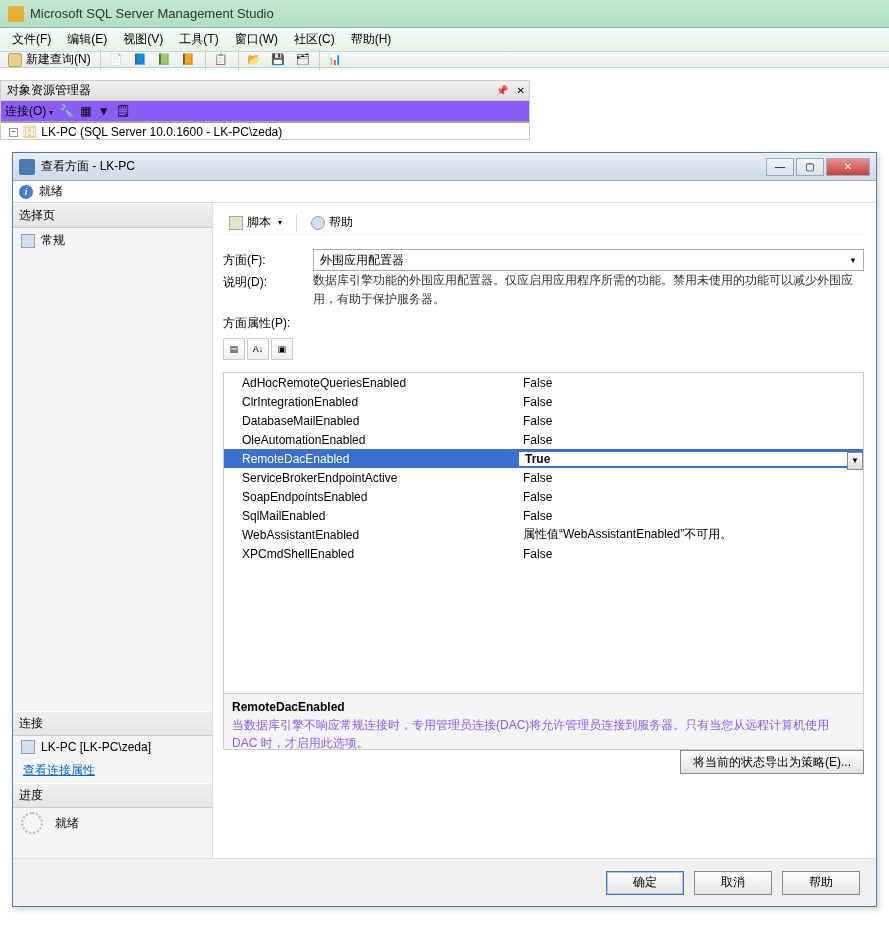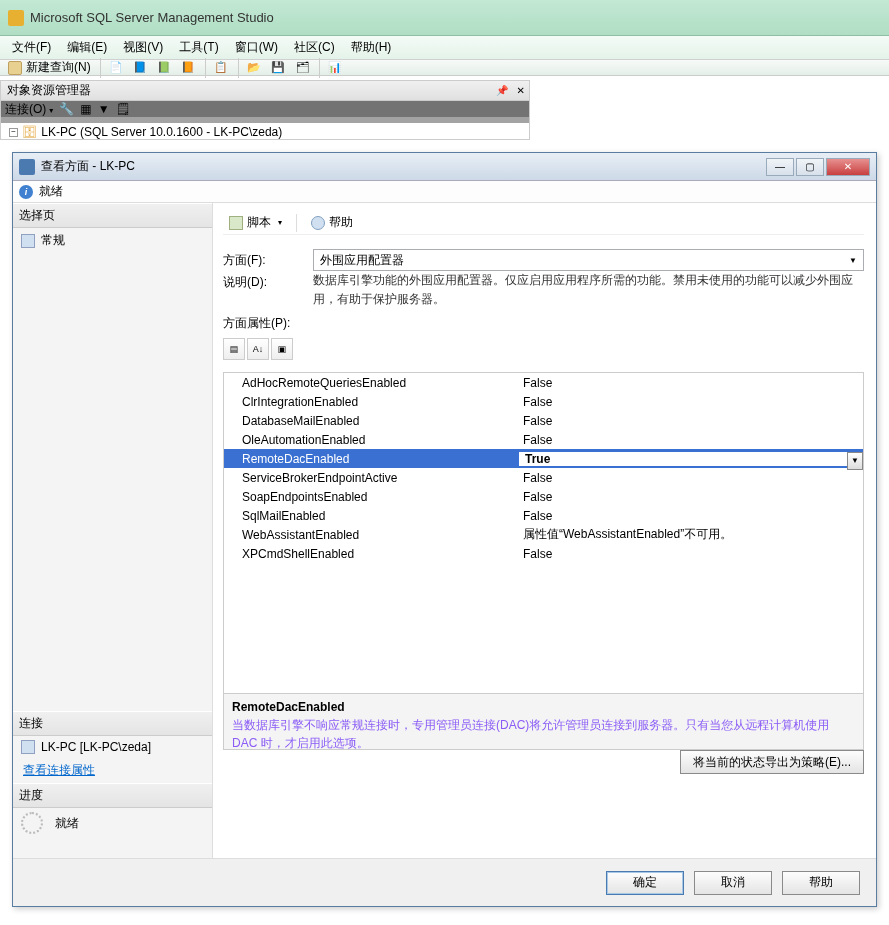--- a/index.html
+++ b/index.html
@@ -1,39 +1,39 @@
 <!DOCTYPE html>
 <html><head>
 <meta charset="utf-8">
 <style>
 * { box-sizing: border-box; margin: 0; padding: 0; font-family: "Microsoft YaHei", "Segoe UI", Tahoma, sans-serif; font-size: 12px; }
 body { background: #fff; width: 889px; height: 925px; overflow: hidden; position: relative; }
 
 
-.main-titlebar { height: 36px; background: linear-gradient(#c3e8d4, #b0dec4); display: flex; align-items: center; padding: 8px 8px; border-bottom: 1px solid #8fbfa3; }
+.main-titlebar { height: 28px; background: linear-gradient(#c3e8d4, #b0dec4); display: flex; align-items: center; padding: 8px 8px; border-bottom: 1px solid #8fbfa3; }
 .main-titlebar .title { color: #333; font-size: 13px; }
 .app-icon { width: 16px; height: 16px; background: #e8b030; border-radius: 2px; margin-right: 6px; display: inline-block; }
 
 
 .menubar { height: 24px; background: linear-gradient(#f5fbf7, #e4f3ea); display: flex; align-items: center; padding: 0 4px; border-bottom: 1px solid #d0d0d0; }
 .menubar .menu-item { padding: 2px 8px; cursor: default; }
 
 
 .toolbar { height: 16px; background: linear-gradient(#f7faf8, #e4efe8); display: flex; align-items: center; padding: 0 4px; border-bottom: 1px solid #ccc; gap: 2px; }
 .toolbar .tbtn { width: 22px; height: 22px; display: flex; align-items: center; justify-content: center; cursor: default; font-size: 11px; }
 .toolbar .sep { width: 1px; height: 20px; background: #ccc; margin: 0 3px; }
 .toolbar .tlabel { padding: 0 4px; cursor: default; display: flex; align-items: center; gap: 4px; }
 .tlabel-icon { width: 14px; height: 14px; background: #e8d090; border: 1px solid #c0a060; border-radius: 2px; display: inline-block; }
 
 
 .obj-explorer { position: absolute; top: 80px; left: 0; width: 530px; height: 60px; border: 1px solid #ccc; }
 .obj-header { height: 20px; background: linear-gradient(#f0f0f0, #e0e0e0); display: flex; align-items: center; padding: 0 6px; border-bottom: 1px solid #ccc; position: relative; }
 .obj-header .pin { position: absolute; right: 20px; font-size: 10px; }
 .obj-header .close { position: absolute; right: 4px; font-size: 10px; }
-.obj-toolbar { height: 22px; background: #737373; display: flex; align-items: center; padding: 0 4px; gap: 6px; border-bottom: 6px solid #a3a3a3; }
+.obj-toolbar { height: 22px; background: #8b5cf6; display: flex; align-items: center; padding: 0 4px; gap: 6px; border-bottom: 2px solid #a3a3a3; }
 .obj-tree { padding: 2px 8px; display: flex; align-items: center; gap: 4px; }
 .tree-toggle { width: 9px; height: 9px; border: 1px solid #999; display: inline-flex; align-items: center; justify-content: center; font-size: 8px; line-height: 1; }
 .db-icon { color: #e0a030; }
 
 
 .dialog { position: absolute; top: 152px; left: 12px; width: 865px; height: 755px; border: 1px solid #5a7ca0; box-shadow: 2px 2px 6px rgba(0,0,0,0.2); background: #f0f0f0; }
 .dlg-titlebar { height: 28px; background: linear-gradient(#e8eef5, #cdd9e8); display: flex; align-items: center; padding: 0 6px; border-bottom: 1px solid #aab; }
 .dlg-titlebar .dlg-icon { width: 16px; height: 16px; background: #4a7ab0; border-radius: 2px; margin-right: 6px; }
 .dlg-titlebar .dlg-title { flex: 1; }
 .dlg-winbtns { display: flex; gap: 2px; }

